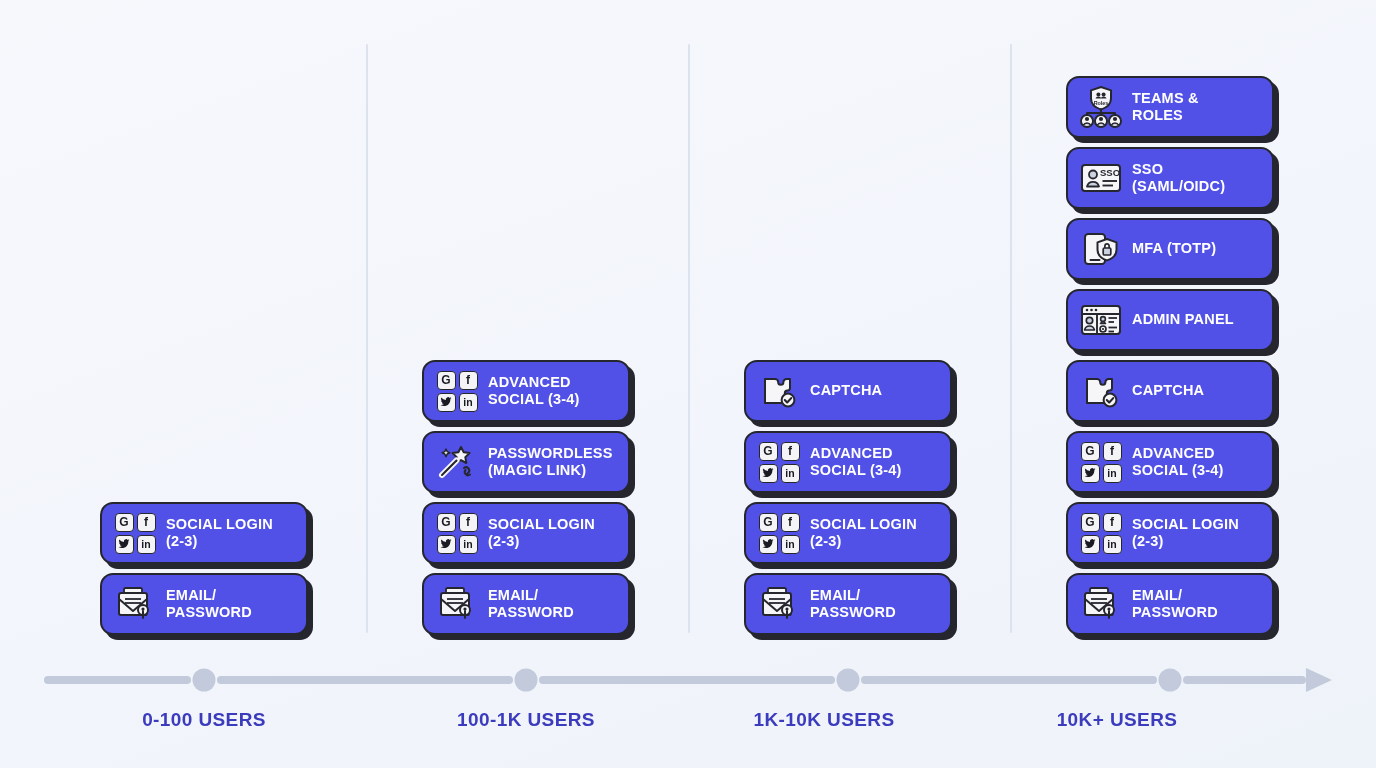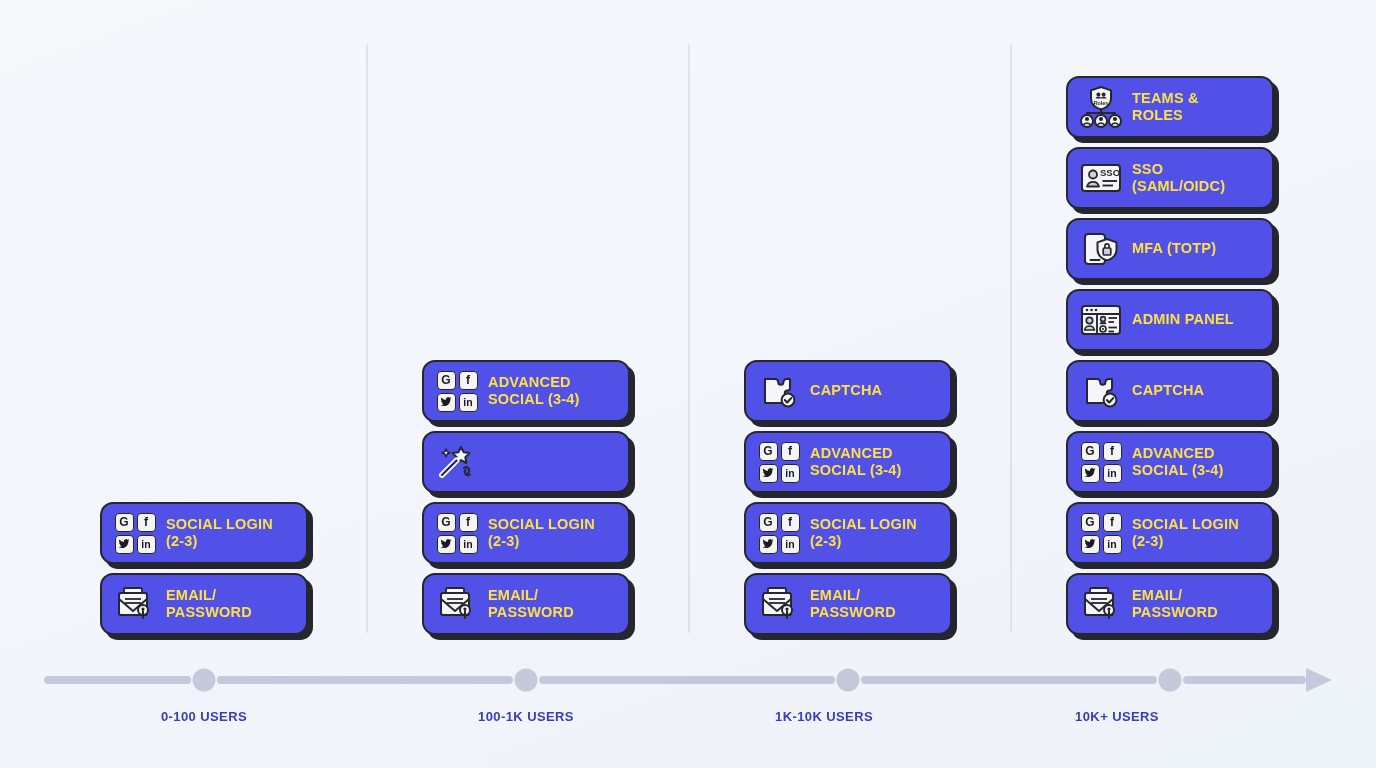--- a/index.html
+++ b/index.html
@@ -43,21 +43,21 @@
     background: #5151e8;
     border: 2.5px solid #26262e;
     border-radius: 13px;
     box-shadow: 5px 5px 0 0 #26262e;
     display: flex;
     align-items: center;
     gap: 9px;
     padding: 8px 10px 8px 11px;
   }
   .card-label {
-    color: #fde047;
+    color: #ffffff;
     font-size: 14.5px;
     font-weight: bold;
     line-height: 1.18;
     letter-spacing: 0.2px;
     text-transform: uppercase;
     white-space: pre-line;
   }
   .card-icon {
     flex: 0 0 auto;
     width: 44px; height: 42px;
@@ -88,21 +88,21 @@
   
   #timeline {
     position: absolute;
     left: 0; top: 660px;
     width: 1376px; height: 42px;
   }
   .axis-label {
     position: absolute;
     top: 709px;
     color: #3b3bbd;
-    font-size: 13px;
+    font-size: 19px;
     font-weight: bold;
     letter-spacing: 0.4px;
     text-transform: uppercase;
     transform: translateX(-50%);
     white-space: nowrap;
   }
 </style>
 </head>
 <body>
 
@@ -201,20 +201,22 @@
           <svg width="40" height="36" viewBox="0 0 40 36">
     <path d="M24 3 l2.7 5.2 l5.8 0.9 l-4.2 4.1 l1 5.8 l-5.3 -2.8 l-5.2 2.8 l1 -5.8 l-4.2 -4.1 l5.8 -0.9 z" fill="#f6f6f8" stroke="#26262e" stroke-width="2" stroke-linejoin="round"></path>
     <path d="M19.5 16.5 L5 31" stroke="#f6f6f8" stroke-width="6" stroke-linecap="round"></path>
     <path d="M19.5 16.5 L5 31" stroke="#26262e" stroke-width="2" stroke-linecap="round"></path>
     <path d="M16.5 19.5 L8 28" stroke="#26262e" stroke-width="1.4" stroke-linecap="round" opacity="0.55"></path>
     <path d="M9 5 l1.2 2.6 l2.6 1.2 l-2.6 1.2 l-1.2 2.6 l-1.2 -2.6 l-2.6 -1.2 l2.6 -1.2 z" fill="#f6f6f8" stroke="#26262e" stroke-width="1.5" stroke-linejoin="round"></path>
     <path d="M27 24 a3.2 3.2 0 0 1 4.5 4.5 l-1.6 1.6" fill="none" stroke="#26262e" stroke-width="2" stroke-linecap="round"></path>
     <path d="M33 30.5 a3.2 3.2 0 0 1 -4.5 -4.5" fill="none" stroke="#26262e" stroke-width="2" stroke-linecap="round"></path>
   </svg>
         </div>
+        <div class="card-label">PASSWORDLESS
+(MAGIC LINK)</div>
       </div>
       <div class="card">
         <div class="card-icon">
           <div class="social-grid">
               <div class="social-tile">
                 <span>G</span>
               </div>
               <div class="social-tile">
                 <span>f</span>
               </div>

